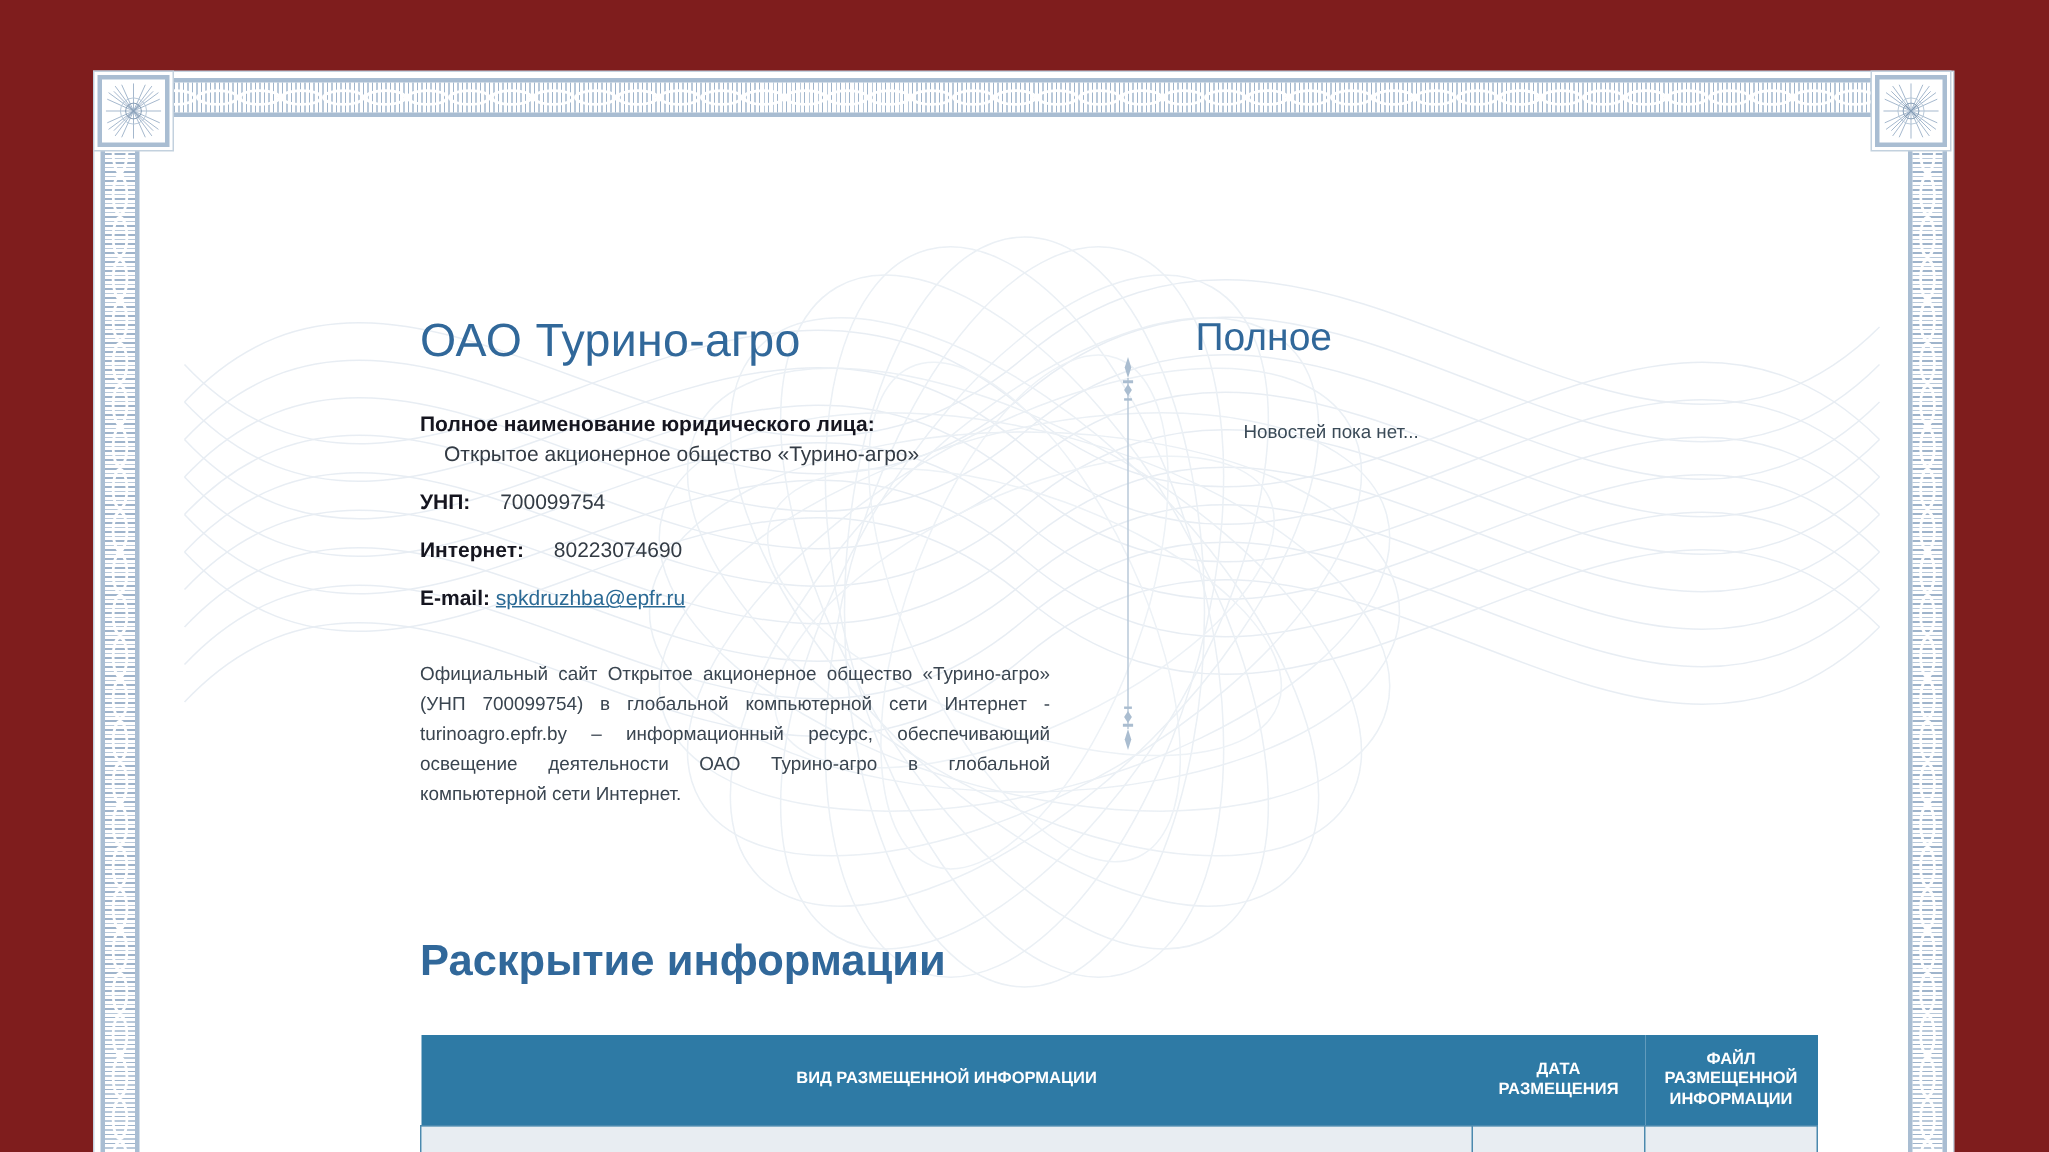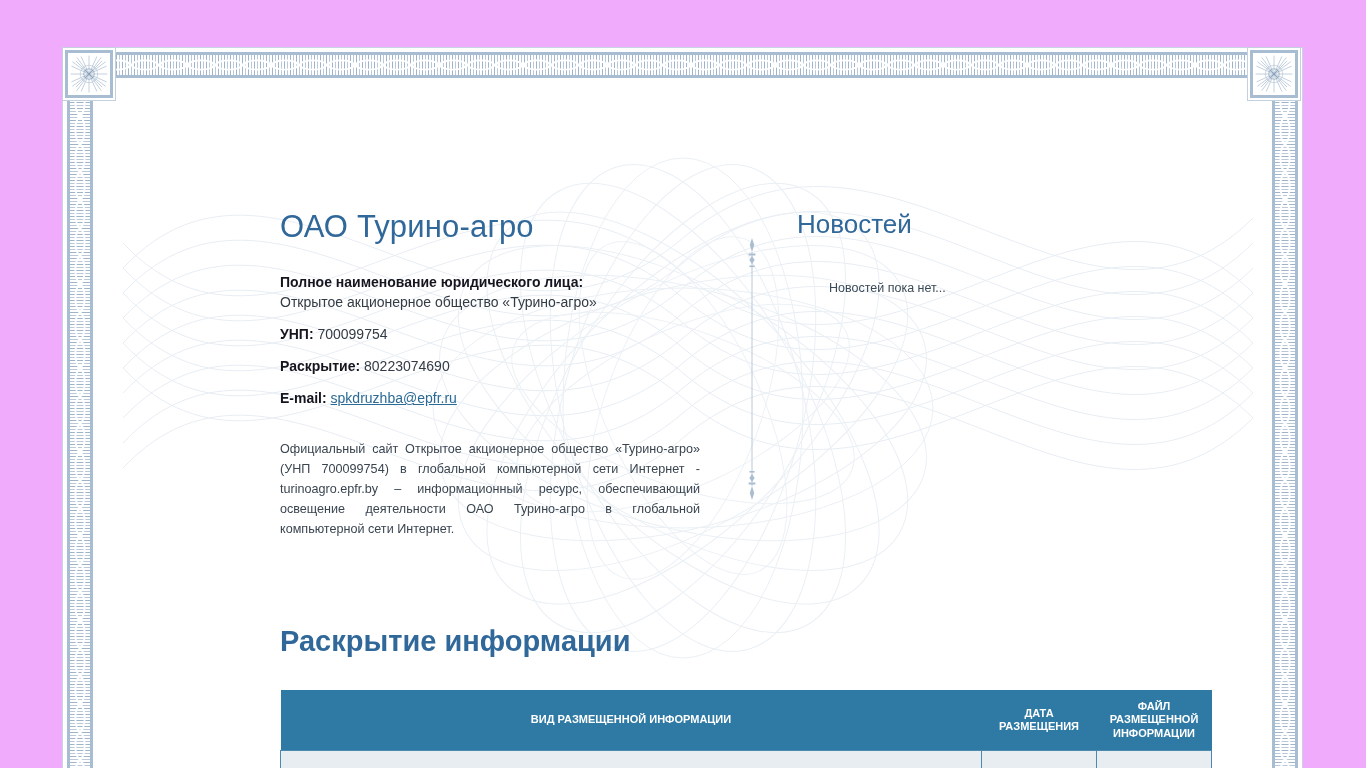--- a/index.html
+++ b/index.html
@@ -9,21 +9,21 @@
     height: 768px;
     overflow: hidden;
     background: #e2e8ef;
     font-family: "Liberation Sans", sans-serif;
   }
 
   #page {
     position: relative;
     width: 1366px;
     height: 768px;
-    background: #f0abfc;
+    background: #7f1d1d;
   }
 
   
   .frame {
     position: absolute;
     left: 63px;
     top: 48px;
     width: 1239px;
     height: 740px;
     background: #ffffff;
@@ -128,21 +128,21 @@
     line-height: 1.1;
   }
   .news-empty {
     font-size: 12.5px;
     color: #3a4a57;
     margin-left: 32px;
   }
 
   .field { margin-bottom: 12px; font-size: 14px; color: #2f3a44; line-height: 1.43; }
   .field .lbl { font-weight: bold; color: #15151f; }
-  .field .val { color: #333b44; }
+  .field .val { color: #333b44; margin-left: 16px; }
   .addr-line { display: block; }
 
   a.link {
     color: #2b6a95;
     text-decoration: underline;
   }
 
   .about {
     margin-top: 32px;
     font-size: 12.6px;
@@ -455,35 +455,35 @@
           <span class="val">Открытое акционерное общество «Турино-агро»</span>
         </div>
 
 
         <div class="field">
           <span class="lbl">УНП:</span>
           <span class="val">700099754</span>
         </div>
 
         <div class="field">
-          <span class="lbl">Раскрытие:</span>
+          <span class="lbl">Интернет:</span>
           <span class="val">80223074690</span>
         </div>
 
 
         <div class="field">
           <span class="lbl">E-mail:</span>
           <a class="link" href="#">spkdruzhba@epfr.ru</a>
         </div>
 
         <p class="about">Официальный сайт Открытое акционерное общество «Турино-агро» (УНП 700099754) в глобальной компьютерной сети Интернет - turinoagro.epfr.by – информационный ресурс, обеспечивающий освещение деятельности ОАО Турино-агро в глобальной компьютерной сети Интернет.</p>
       </div>
 
       <div class="col-right">
-        <h2 class="news-title">Новостей</h2>
+        <h2 class="news-title">Полное</h2>
         <div class="news-empty">Новостей пока нет...</div>
       </div>
 
       <div class="disclosure">
         <h2 class="disclosure-title">Раскрытие информации</h2>
 
         <table class="dt">
           <thead>
             <tr>
               <th class="c1">ВИД РАЗМЕЩЕННОЙ ИНФОРМАЦИИ</th>

